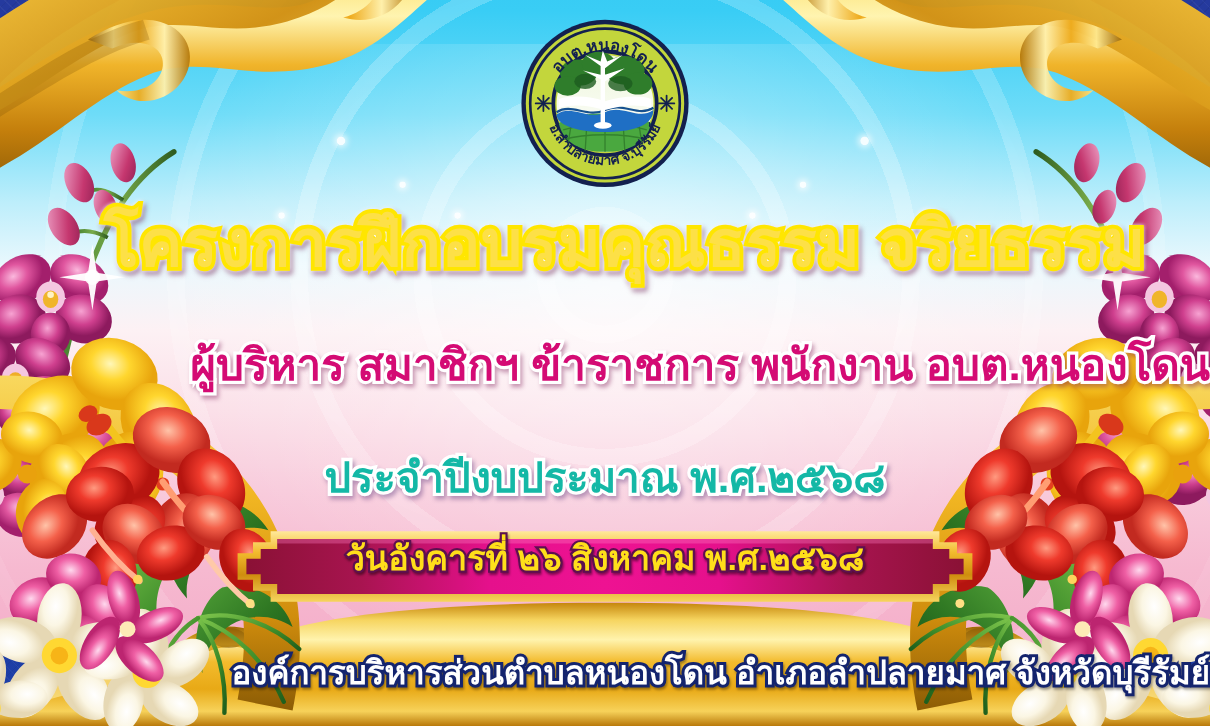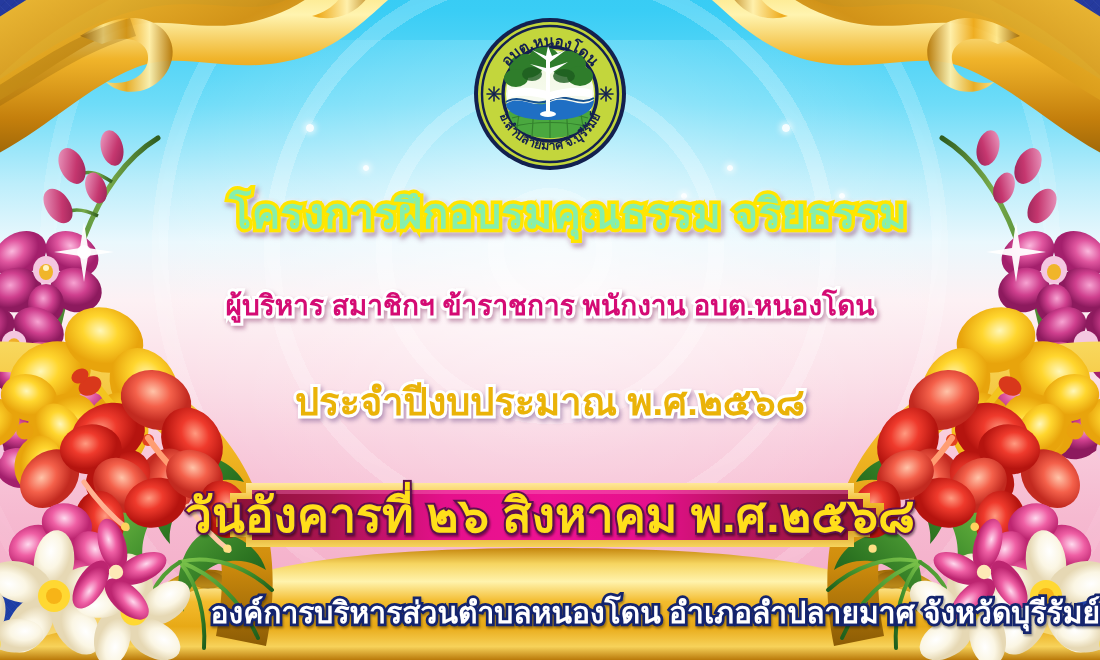--- a/index.html
+++ b/index.html
@@ -87,49 +87,50 @@
   .logo{
     position:absolute;left:50%;top:16px;margin-left:-78px;
     width:156px;height:156px;
   }
 
   
   .tx{position:absolute;left:0;right:0;text-align:center;white-space:nowrap;
       font-weight:bold;line-height:1;}
 
   .line1{
-    top:193px;font-size:42px;letter-spacing:.5px;
-    color:#86efac;
+    top:193px;font-size:59px;letter-spacing:.5px;
+    color:#fde047;
     -webkit-text-stroke:7px #ffe600;
     paint-order:stroke fill;
     filter:drop-shadow(0 0 2px #fff) drop-shadow(2px 3px 2px rgba(90,0,60,.45));
     padding-left:36px;
   }
   .line2{
-    top:292px;font-size:28px;
+    top:312px;font-size:40px;
     color:#d40b74;
     -webkit-text-stroke:6px #ffffff;
     paint-order:stroke fill;
     filter:drop-shadow(2px 3px 2px rgba(120,20,80,.40));
+    text-align:right;
   }
   .line3{
-    top:383px;font-size:38px;
-    color:#eab308;
+    top:416px;font-size:38px;
+    color:#14b8a6;
     -webkit-text-stroke:6px #ffffff;
     paint-order:stroke fill;
     filter:drop-shadow(2px 3px 2px rgba(60,20,100,.35));
   }
 
   
   .plaque{
     position:absolute;left:206px;top:481px;width:688px;height:68px;
   }
   .plaque-text{
     position:absolute;left:0;right:0;top:492px;text-align:center;white-space:nowrap;
-    font-size:48px;font-weight:bold;line-height:1;
+    font-size:31px;font-weight:bold;line-height:1;
     color:#ffdf1a;
     -webkit-text-stroke:4px #5c1050;
     paint-order:stroke fill;
     filter:drop-shadow(1px 2px 1px rgba(0,0,0,.45));
   }
 
   .line5{
     top:598px;font-size:30px;
     color:#ffffff;
     -webkit-text-stroke:5.5px #14246e;

